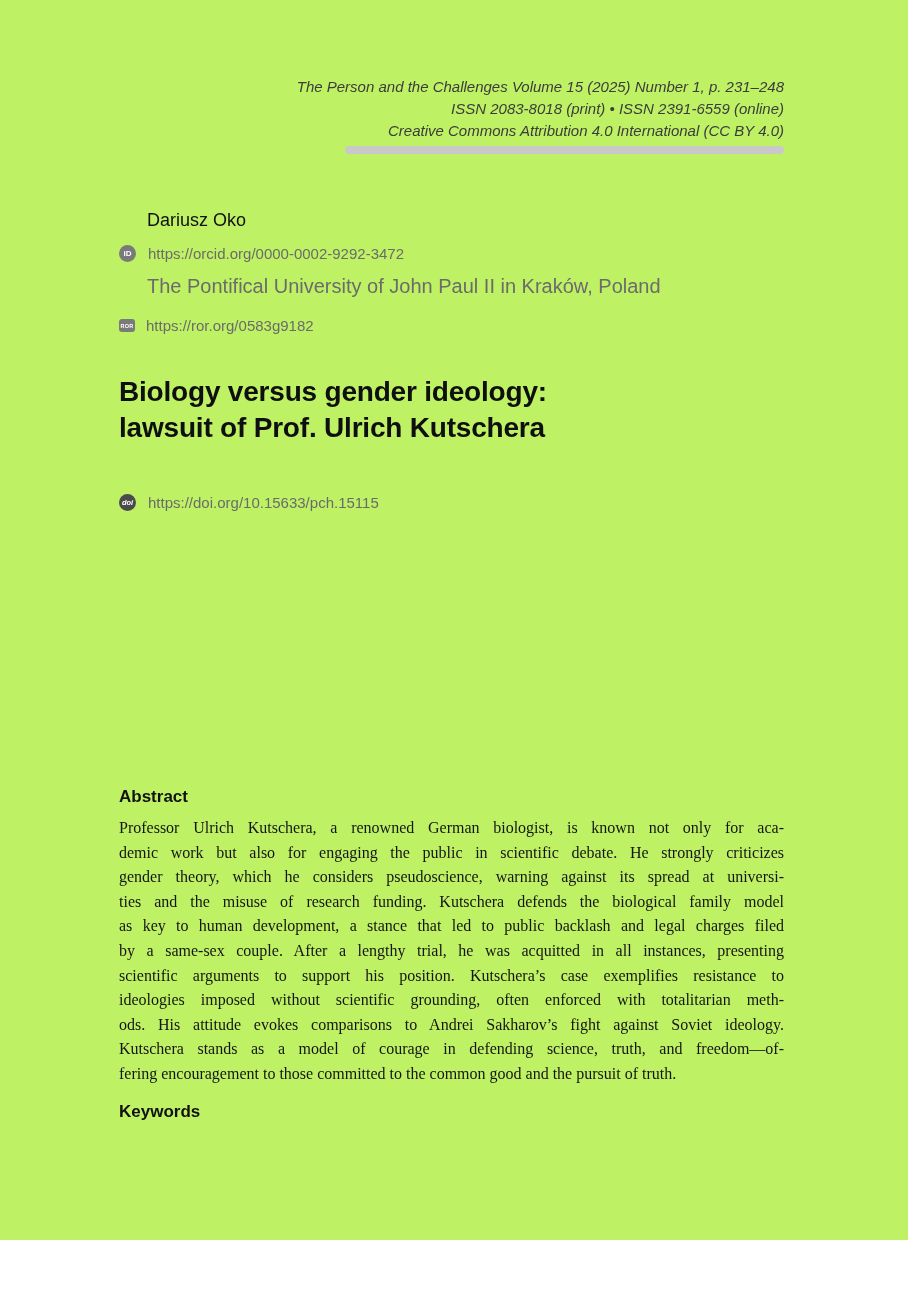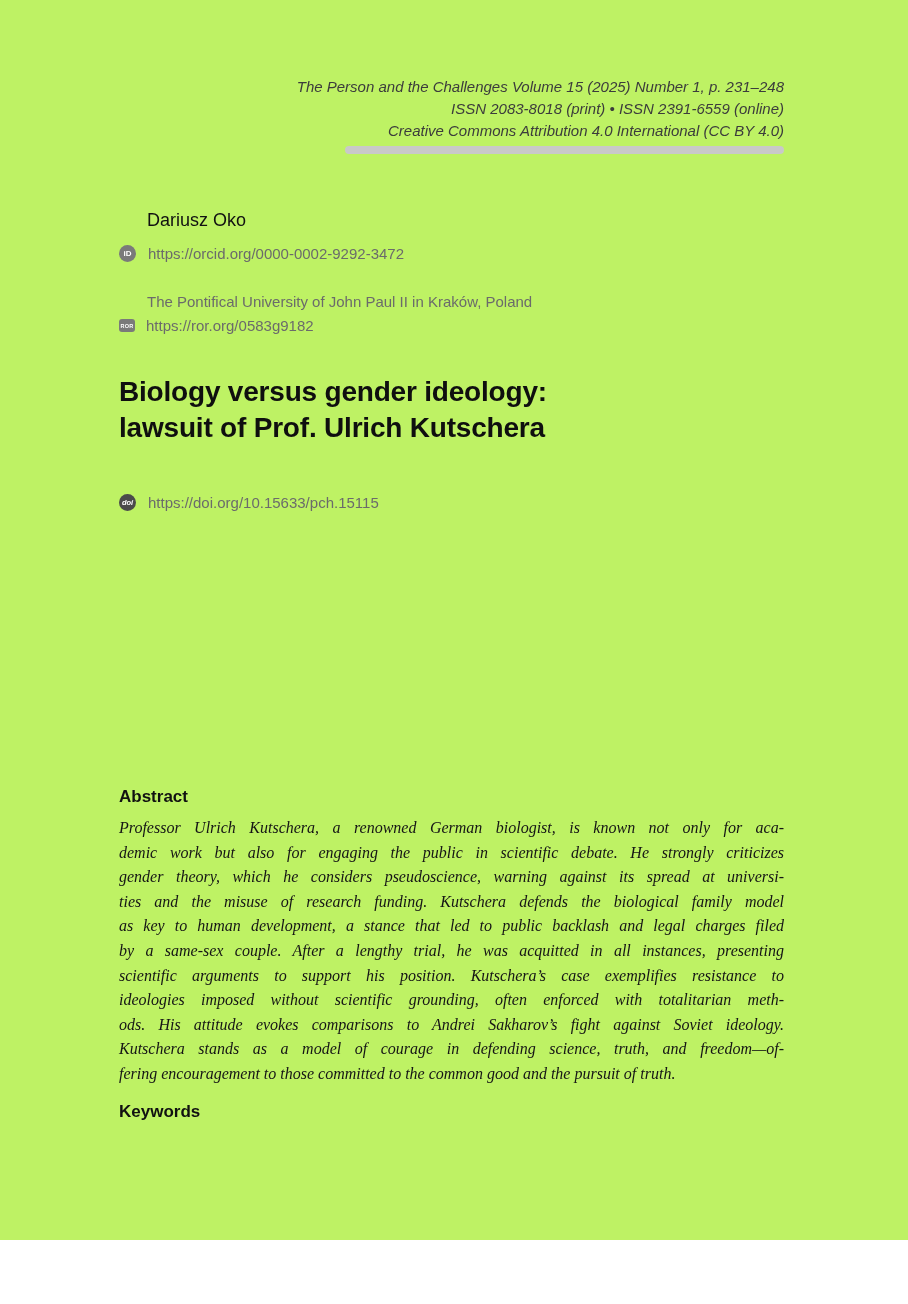--- a/index.html
+++ b/index.html
@@ -49,23 +49,23 @@
     align-items: center;
     gap: 12px;
     font-size: 15px;
     color: var(--muted_text, #6b6b6b);
   }
   .orcid-row { top: 245px; }
   .ror-row   { top: 317px; gap: 11px; }
   .doi-row   { top: 494px; }
   .affiliation {
     position: absolute;
-    top: 293px;
+    top: 275px;
     left: 147px;
-    font-size: 15px;
+    font-size: 20px;
     color: var(--muted_text, #6b6b6b);
   }
   .id-link { color: var(--muted_text, #6b6b6b); text-decoration: none; }
 
   
   .icon-circle {
     width: 17px; height: 17px;
     border-radius: 50%;
     background: var(--icon_gray, #7a7a7a);
     color: #ffffff;
@@ -118,21 +118,21 @@
   
   .body-text {
     position: absolute;
     left: 119px;
     width: 665px;
     font-family: "Liberation Serif", serif;
     font-size: 16px;
     line-height: 24.6px;
     color: #151515;
   }
-  .abstract-body { top: 816px; font-style: italic; }
+  .abstract-body { top: 816px; }
   .keywords-body { top: 1131px; }
   .jline { text-align: justify; text-align-last: justify; }
   .jline:last-child { text-align-last: left; }
 </style>
 </head>
 <body>
 
 <div class="page">
 
   <div class="journal-header">

